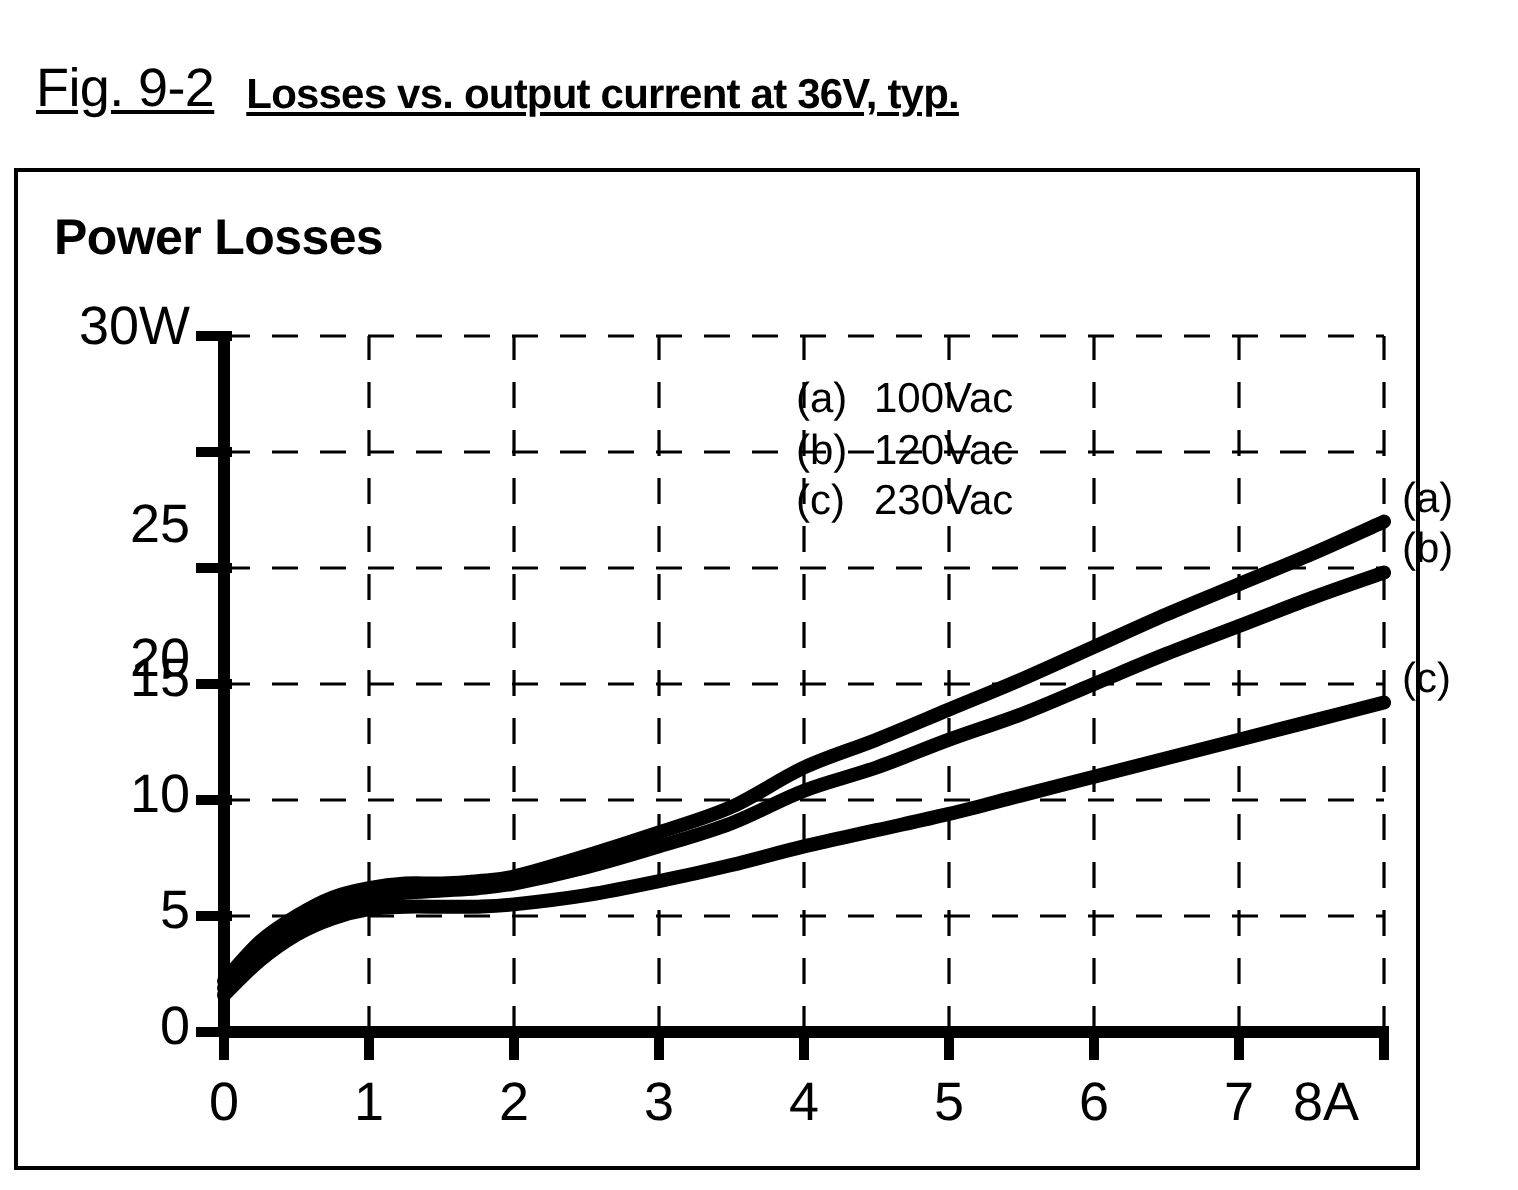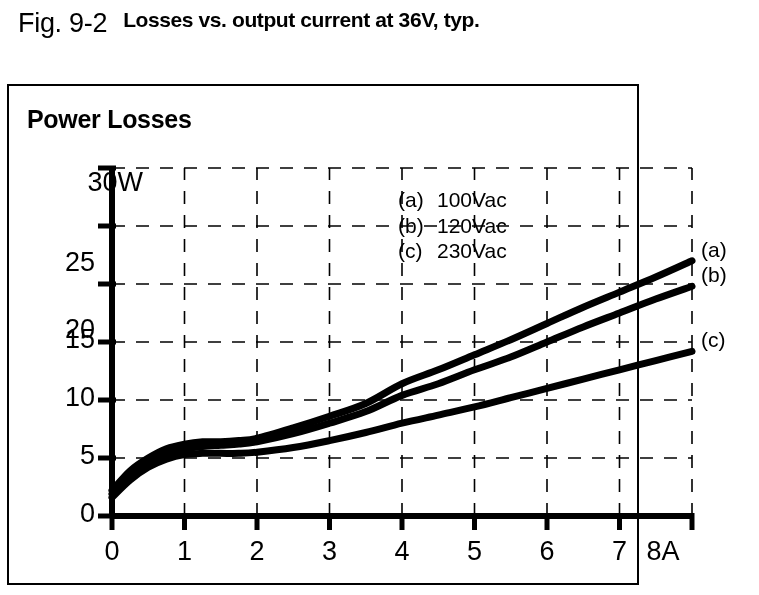--- a/index.html
+++ b/index.html
@@ -17,41 +17,42 @@
   }
 
   
   #figure-caption {
     position: absolute;
     left: 18px;
     top: 8px;
     width: 730px;
     height: 52px;
     display: flex;
-    align-items: flex-start;
+    align-items: flex-end;
     gap: 16px;
     white-space: nowrap;
+    text-decoration: underline;
   }
   #figure-number {
     font-size: 27px;
     font-weight: 400;
     letter-spacing: -0.3px;
   }
   #figure-title {
     font-size: 21px;
     font-weight: 700;
     letter-spacing: -0.4px;
   }
 
   
   #chart-frame {
     position: absolute;
     left: 7px;
     top: 84px;
-    width: 632px;
+    width: 703px;
     height: 501px;
     border: 2px solid #000000;
     box-sizing: border-box;
     background: #ffffff;
   }
 
   
   #y-axis-title {
     position: absolute;
     left: 18px;
@@ -174,21 +175,21 @@
       </g>
   </svg>
 
   <div id="ytick-labels">
       <div class="tick-label ytick-label" style="left: 0px; top: 414px;">0</div>
       <div class="tick-label ytick-label" style="left: 0px; top: 356px;">5</div>
       <div class="tick-label ytick-label" style="left: 0px; top: 298px;">10</div>
       <div class="tick-label ytick-label" style="left: 0px; top: 240px;">15</div>
       <div class="tick-label ytick-label" style="left: 0px; top: 182px; margin-top: 48px;">20</div>
       <div class="tick-label ytick-label" style="left: 0px; top: 124px; margin-top: 39px;">25</div>
-      <div class="tick-label ytick-label" style="left: 0px; top: 83px; padding-left: 48px;">30W</div>
+      <div class="tick-label ytick-label" style="left: 0px; top: 64px;">30W</div>
     </div>
   <div id="xtick-labels">
       <div class="tick-label xtick-label" style="left: 73px; top: 452px;">0</div>
       <div class="tick-label xtick-label" style="left: 145.5px; top: 452px;">1</div>
       <div class="tick-label xtick-label" style="left: 218px; top: 452px;">2</div>
       <div class="tick-label xtick-label" style="left: 290.5px; top: 452px;">3</div>
       <div class="tick-label xtick-label" style="left: 363px; top: 452px;">4</div>
       <div class="tick-label xtick-label" style="left: 435.5px; top: 452px;">5</div>
       <div class="tick-label xtick-label" style="left: 508px; top: 452px;">6</div>
       <div class="tick-label xtick-label" style="left: 580.5px; top: 452px;">7</div>

